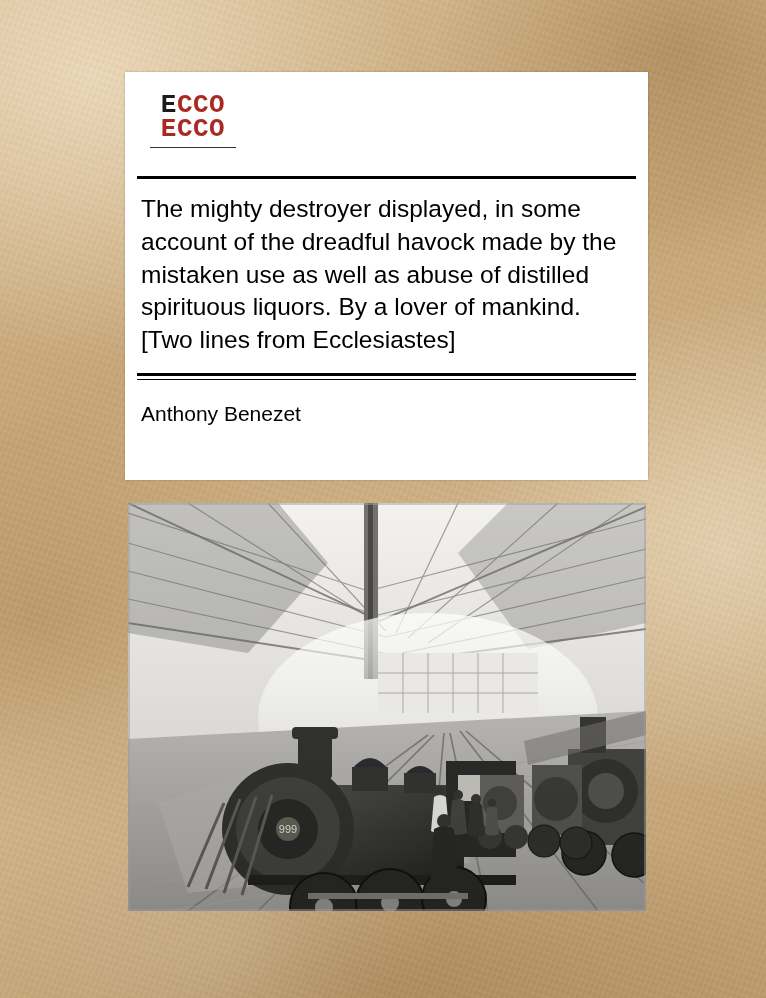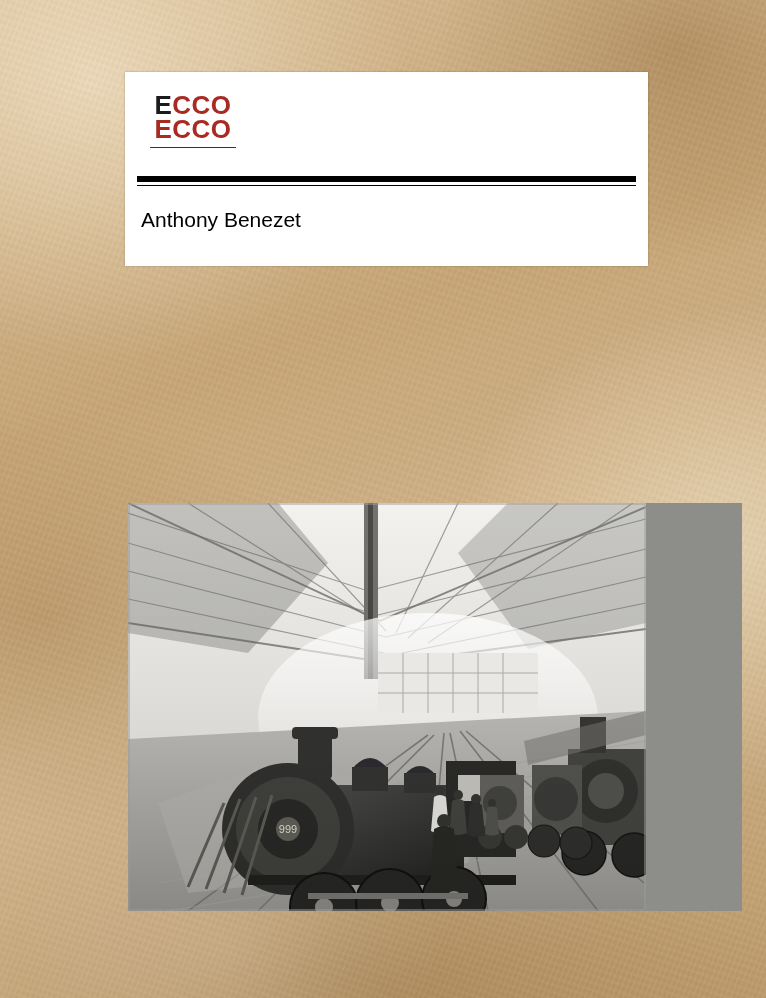--- a/index.html
+++ b/index.html
@@ -54,21 +54,21 @@
   }
 
   
   .ecco-logo {
     width: 108px;
     flex: 0 0 108px;
     text-align: center;
     padding-top: 4px;
   }
   .ecco-wordmark {
-    font-family: Liberation Sans, sans-serif;
+    font-family: Liberation Mono, monospace;
     font-weight: bold;
     line-height: 0.92;
     letter-spacing: 0.5px;
   }
   .ecco-line1 {
     font-size: 26px;
     color: #1b1b1b;
   }
   .ecco-line1 .o-red {
     color: #a82a22;
@@ -114,33 +114,33 @@
   .title-block {
     padding: 14px 16px 16px 16px;
   }
   .doc-title {
     font-size: 24.5px;
     line-height: 1.34;
     color: #000;
   }
 
   .author-block {
-    padding: 22px 16px 34px 16px;
+    padding: 22px 16px 54px 16px;
   }
   .author-name {
     font-size: 21px;
     color: #000;
   }
 
   
   .photo {
     position: absolute;
     left: 128px;
     top: 503px;
-    width: 614px;
+    width: 518px;
     height: 408px;
     background: #8d8d8a;
     overflow: hidden;
   }
   .photo svg {
     display: block;
   }
 </style>
 </head>
 <body>
@@ -157,20 +157,23 @@
         <div class="ecco-line1"><span>E</span><span class="o-red">CCO</span></div>
         <div class="ecco-line2">ECCO</div>
       </div>
       <div class="ecco-rule"></div>
     </div>
 
   </div>
 
   <div class="rule-thick"></div>
 
+  <div class="title-block">
+    <div class="doc-title">The mighty destroyer displayed, in some account of the dreadful havock made by the mistaken use as well as abuse of distilled spirituous liquors. By a lover of mankind. [Two lines from Ecclesiastes]</div>
+  </div>
 
   <div class="rule-thick"></div>
   <div style="height:3px"></div>
   <div class="rule-thin"></div>
 
   <div class="author-block">
     <div class="author-name">Anthony Benezet</div>
   </div>
 
 </div>

